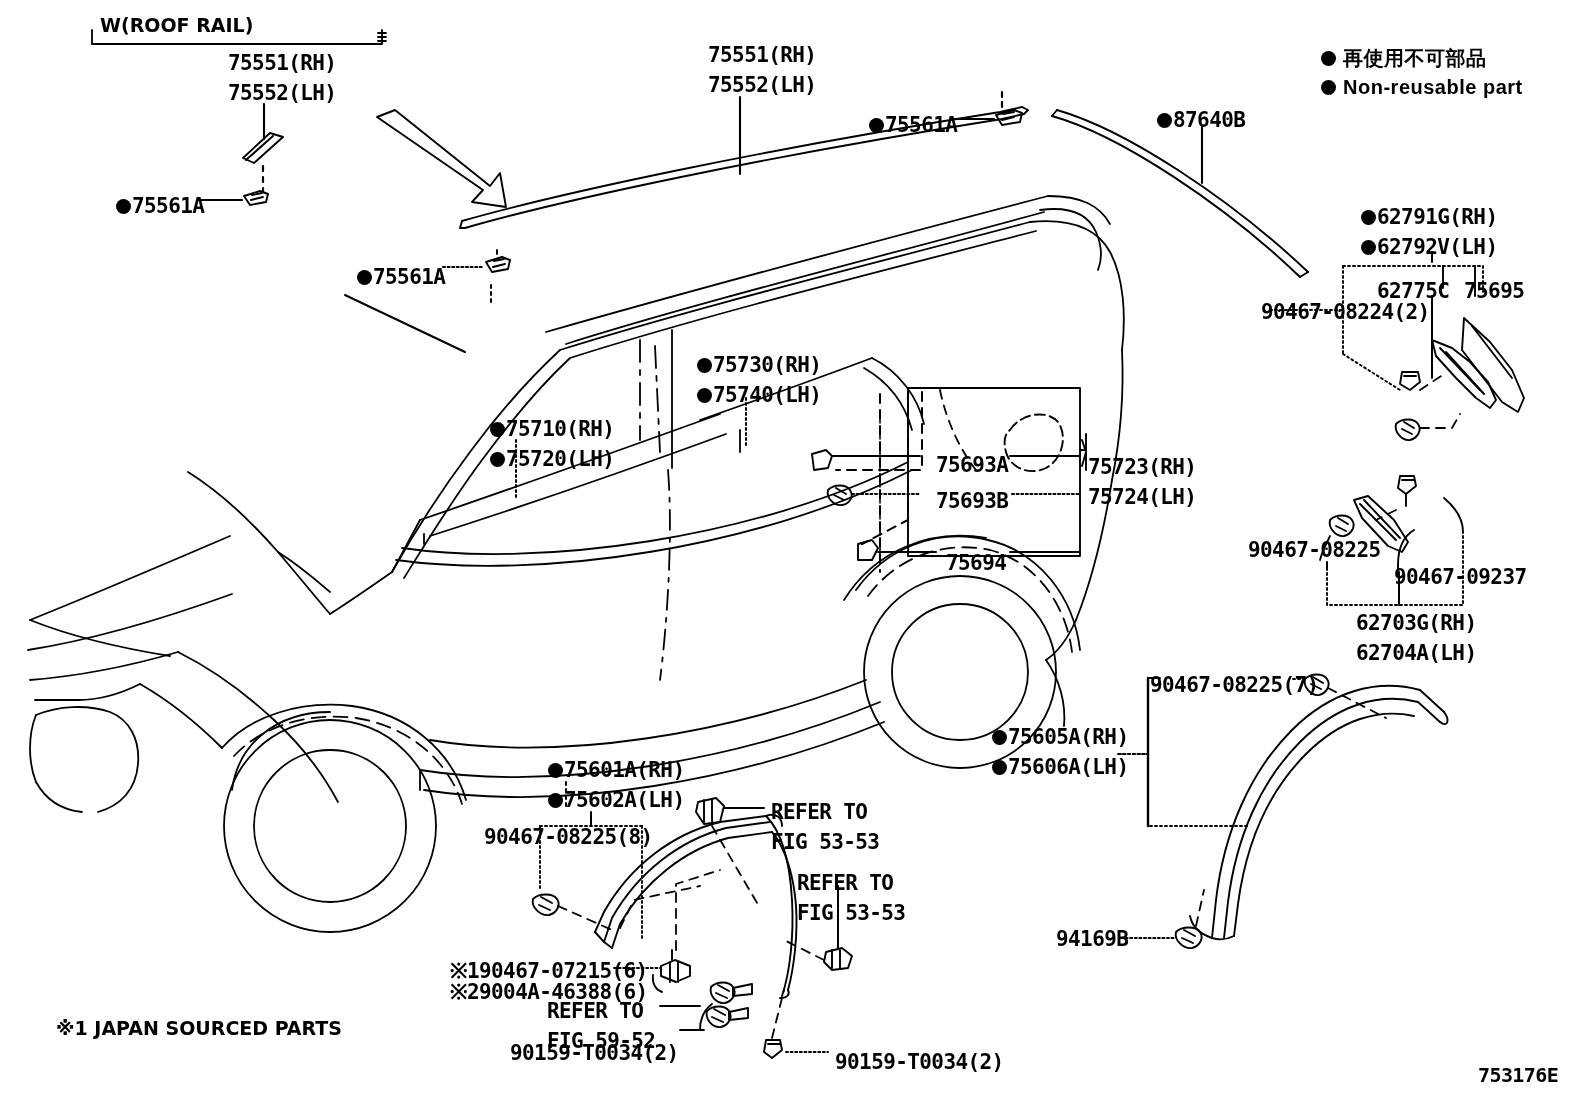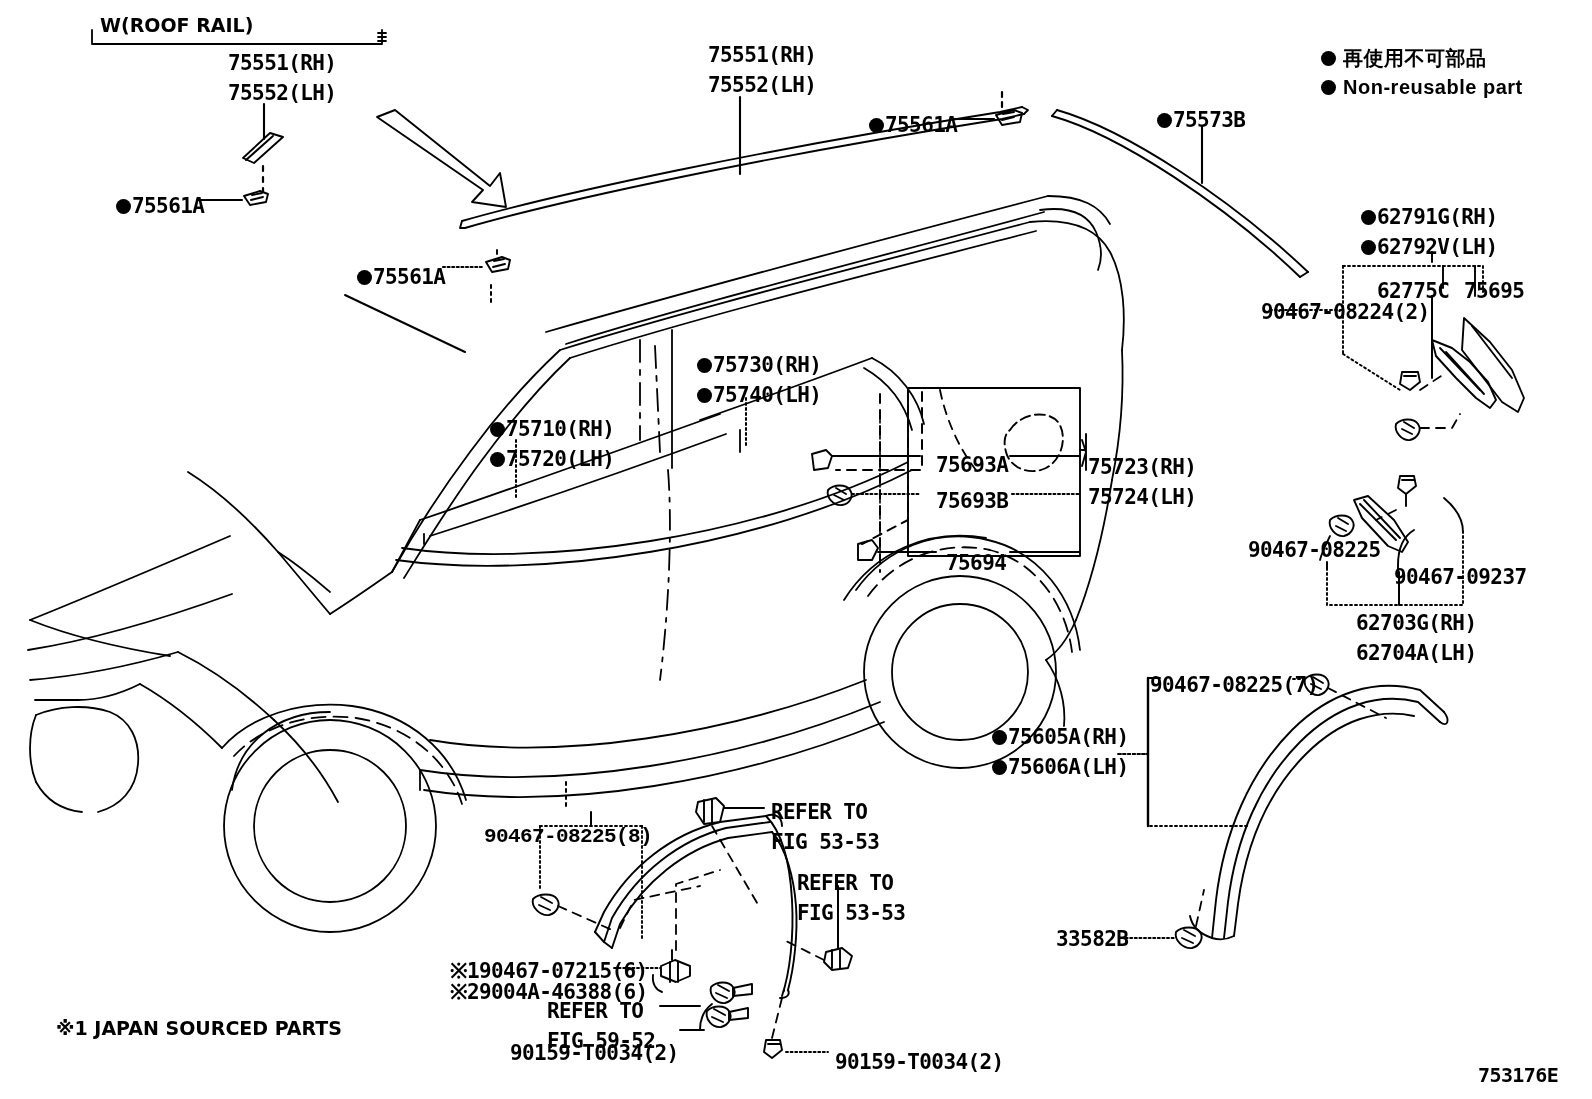--- a/index.html
+++ b/index.html
@@ -370,21 +370,21 @@
   <div class="lbl sans" style="left:100px; top:10px;">W(ROOF RAIL)</div>
 
   <div class="lbl" style="left:228px; top:48px;"><span class="row">75551(RH)</span><span class="row">75552(LH)</span></div>
 
   <div class="lbl" style="left:116px; top:191px;"><span class="dot"></span><span>75561A</span></div>
 
   <div class="lbl" style="left:708px; top:40px;"><span class="row">75551(RH)</span><span class="row">75552(LH)</span></div>
 
   <div class="lbl" style="left:869px; top:110px;"><span class="dot"></span><span>75561A</span></div>
 
-  <div class="lbl" style="left:1157px; top:105px;"><span class="dot"></span><span>75573B</span></div>
+  <div class="lbl" style="left:1157px; top:105px;"><span class="dot"></span><span>87640B</span></div>
 
   <div class="lbl" style="left:357px; top:262px;"><span class="dot"></span><span>75561A</span></div>
 
   <div class="lbl" style="left:697px; top:350px;"><span class="row"><span class="dot"></span><span>75730(RH)</span></span><span class="row"><span class="dot"></span><span>75740(LH)</span></span></div>
 
   <div class="lbl" style="left:490px; top:414px;"><span class="row"><span class="dot"></span><span>75710(RH)</span></span><span class="row"><span class="dot"></span><span>75720(LH)</span></span></div>
 
   <div class="lbl" style="left:1361px; top:202px;"><span class="row"><span class="dot"></span><span>62791G(RH)</span></span><span class="row"><span class="dot"></span><span>62792V(LH)</span></span></div>
 
   <div class="lbl" style="left:1377px; top:276px;">62775C</div>
@@ -399,35 +399,36 @@
 
   <div class="lbl" style="left:1248px; top:535px;">90467-08225</div>
   <div class="lbl" style="left:1394px; top:562px;">90467-09237</div>
 
   <div class="lbl" style="left:1356px; top:608px;"><span class="row">62703G(RH)</span><span class="row">62704A(LH)</span></div>
 
   <div class="lbl" style="left:1150px; top:670px;">90467-08225(7)</div>
 
   <div class="lbl" style="left:992px; top:722px;"><span class="row"><span class="dot"></span><span>75605A(RH)</span></span><span class="row"><span class="dot"></span><span>75606A(LH)</span></span></div>
 
-
-  <div class="lbl" style="left:484px; top:822px;font-family:Liberation Mono, monospace;">90467-08225(8)</div>
+  <div class="lbl" style="left:548px; top:755px;"><span class="row"><span class="dot"></span><span>75601A(RH)</span></span><span class="row"><span class="dot"></span><span>75602A(LH)</span></span></div>
+
+  <div class="lbl" style="left:484px; top:822px;">90467-08225(8)</div>
 
   <div class="lbl" style="left:771px; top:797px;"><span class="row">REFER TO</span><span class="row">FIG 53-53</span></div>
 
   <div class="lbl" style="left:797px; top:868px;"><span class="row">REFER TO</span><span class="row">FIG 53-53</span></div>
 
   <div class="lbl" style="left:450px; top:956px;">※190467-07215(6)</div>
   <div class="lbl" style="left:450px; top:977px;">※29004A-46388(6)</div>
 
   <div class="lbl" style="left:547px; top:996px;"><span class="row">REFER TO</span><span class="row">FIG 59-52</span></div>
 
   <div class="lbl" style="left:510px; top:1038px;">90159-T0034(2)</div>
   <div class="lbl" style="left:835px; top:1047px;">90159-T0034(2)</div>
-  <div class="lbl" style="left:1056px; top:924px;">33582B</div>
+  <div class="lbl" style="left:1056px; top:924px;">94169B</div>
 
   <div class="lbl cjk" style="left:1321px; top:43px;"><span class="dot"></span>&nbsp;<span>再使用不可部品</span></div>
   <div class="lbl cjk" style="left:1321px; top:72px;"><span class="dot"></span>&nbsp;<span>Non-reusable part</span></div>
 
   <div class="lbl sans" style="left:56px; top:1013px;">※1 JAPAN SOURCED PARTS</div>
 
   <div class="lbl figid" style="left:1478px; top:1060px;">753176E</div>
 
 </div>
 

